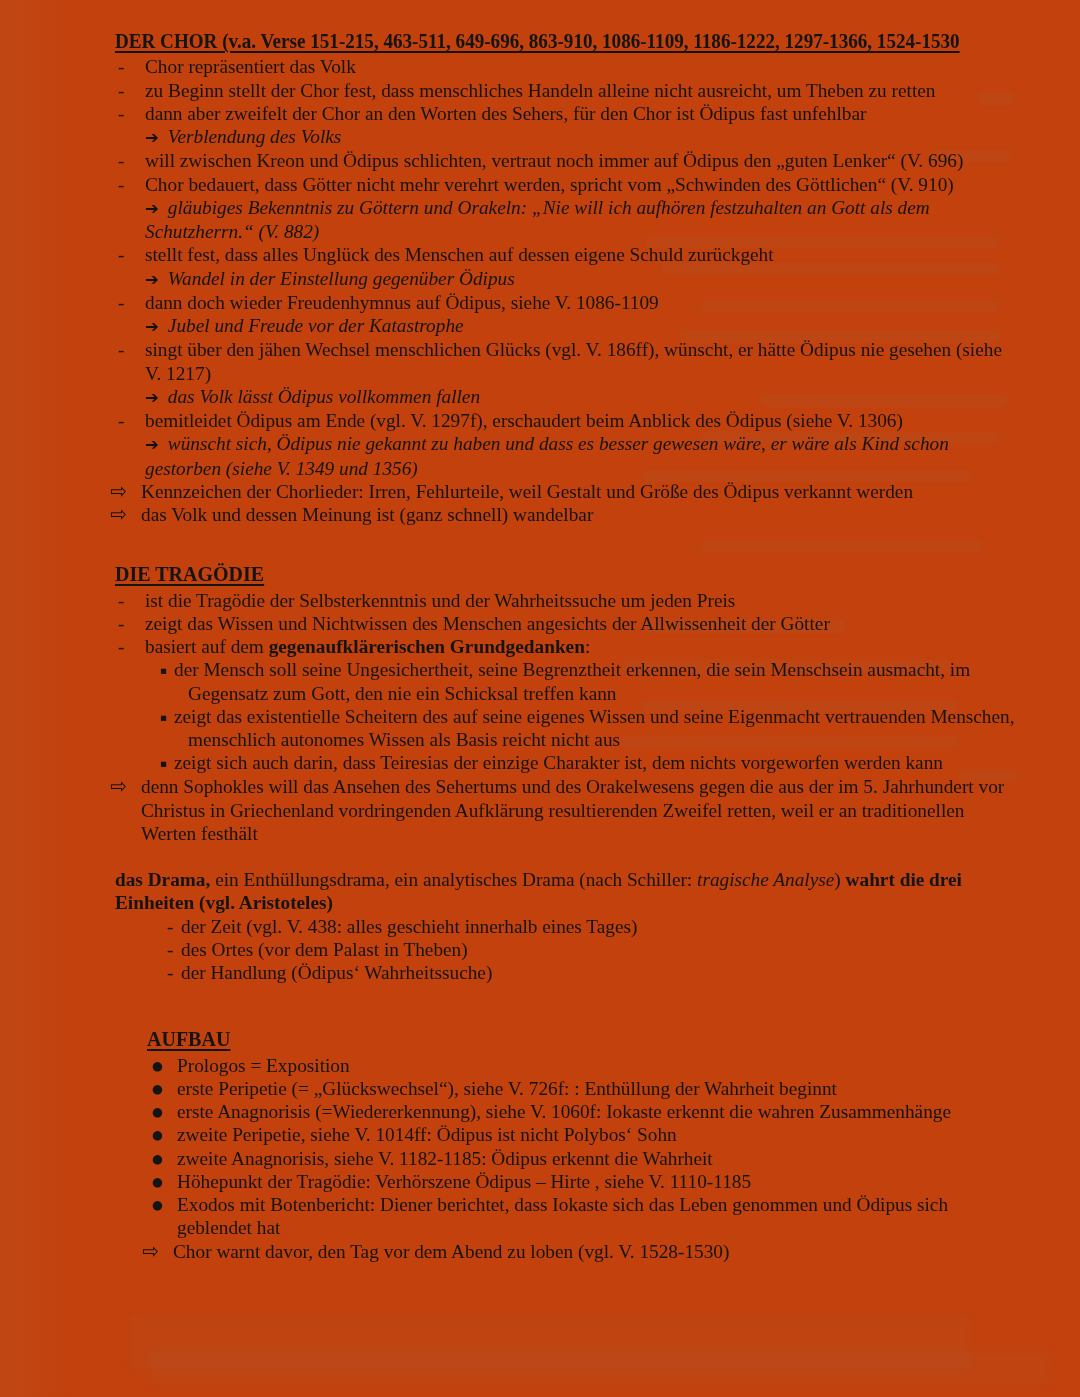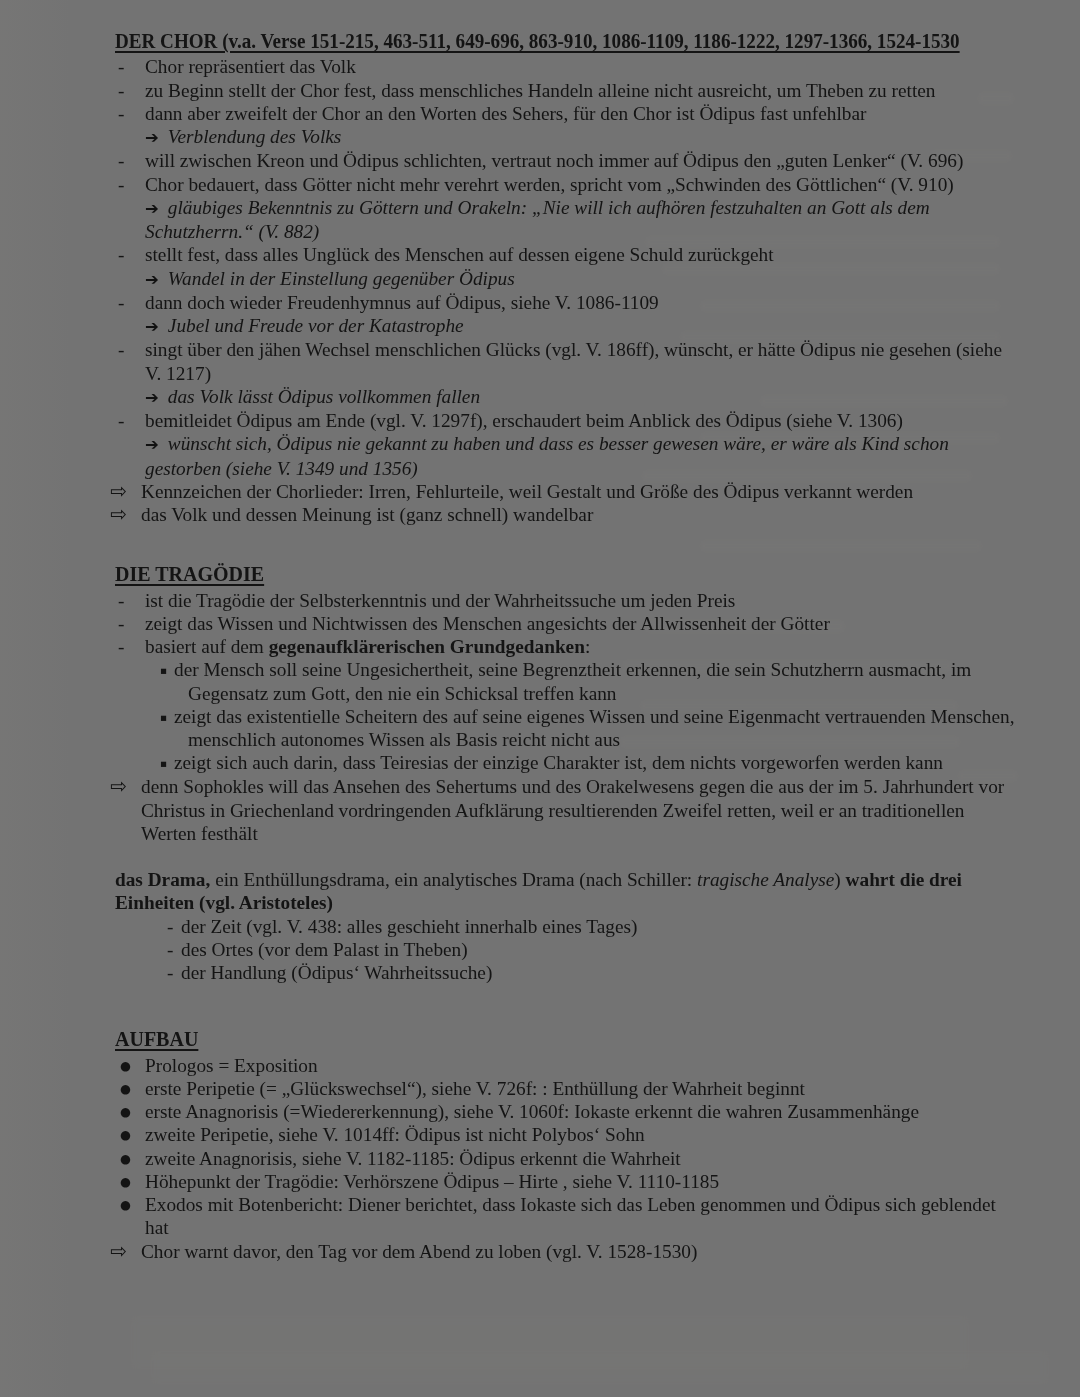--- a/index.html
+++ b/index.html
@@ -4,21 +4,21 @@
 <style>
   html,body { margin:0; padding:0; }
   body {
     width:1080px; height:1397px;
     background:#e8e6e1;
     font-family:"Liberation Serif", serif;
   }
   .page {
     position:relative;
     width:1080px; height:1397px;
-    background:#737373;
+    background:#c2410c;
     overflow:hidden;
     color:#141414;
   }
   
   .page::before {
     content:"";
     position:absolute; left:0; top:0; width:90px; height:100%;
     background:linear-gradient(90deg, rgba(160,155,145,0.07), rgba(160,155,145,0) 80%);
     pointer-events:none;
   }
@@ -166,21 +166,21 @@
         <div class="line m-dash">
           <span class="marker mk-dash">-</span>
           <div class="text"><span>zeigt das Wissen und Nichtwissen des Menschen angesichts der Allwissenheit der Götter</span></div>
         </div>
         <div class="line m-dash">
           <span class="marker mk-dash">-</span>
           <div class="text"><span>basiert auf dem </span><span class="b">gegenaufklärerischen Grundgedanken</span><span>:</span></div>
         </div>
         <div class="line m-sq">
           <span class="marker mk-sq">▪</span>
-          <div class="text"><span>der Mensch soll seine Ungesichertheit, seine Begrenztheit erkennen, die sein Schutzherrn ausmacht, im Gegensatz zum Gott, den nie ein Schicksal treffen kann</span></div>
+          <div class="text"><span>der Mensch soll seine Ungesichertheit, seine Begrenztheit erkennen, die sein Menschsein ausmacht, im Gegensatz zum Gott, den nie ein Schicksal treffen kann</span></div>
         </div>
         <div class="line m-sq">
           <span class="marker mk-sq">▪</span>
           <div class="text"><span>zeigt das existentielle Scheitern des auf seine eigenes Wissen und seine Eigenmacht vertrauenden Menschen, menschlich autonomes Wissen als Basis reicht nicht aus</span></div>
         </div>
         <div class="line m-sq">
           <span class="marker mk-sq">▪</span>
           <div class="text"><span>zeigt sich auch darin, dass Teiresias der einzige Charakter ist, dem nichts vorgeworfen werden kann</span></div>
         </div>
         <div class="line m-cue">
@@ -196,21 +196,21 @@
         </div>
         <div class="line m-sub">
           <span class="marker mk-sub">-</span>
           <div class="text"><span>des Ortes (vor dem Palast in Theben)</span></div>
         </div>
         <div class="line m-sub">
           <span class="marker mk-sub">-</span>
           <div class="text"><span>der Handlung (Ödipus‘ Wahrheitssuche)</span></div>
         </div>
       </section>
-      <section style="margin-top: 44px;">
+      <section style="margin-top: 44px; margin-left: 32px;">
         <h2>AUFBAU</h2>
         <div class="line m-dot">
           <span class="marker mk-dot">●</span>
           <div class="text"><span>Prologos = Exposition</span></div>
         </div>
         <div class="line m-dot">
           <span class="marker mk-dot">●</span>
           <div class="text"><span>erste Peripetie (= „Glückswechsel“), siehe V. 726f: : Enthüllung der Wahrheit beginnt</span></div>
         </div>
         <div class="line m-dot">

